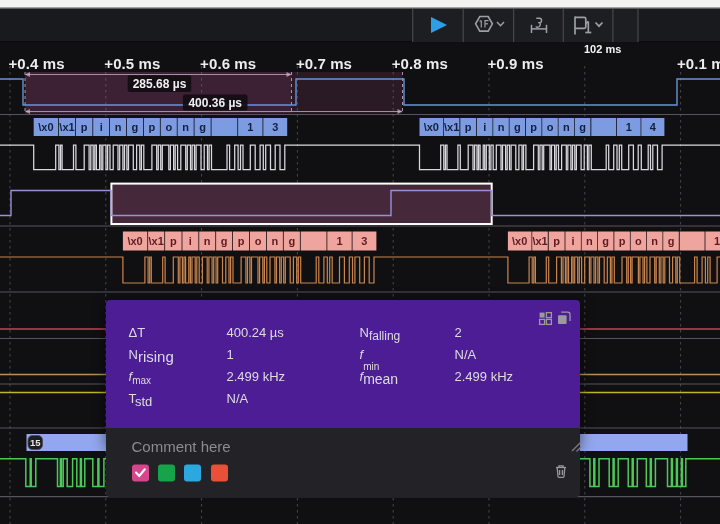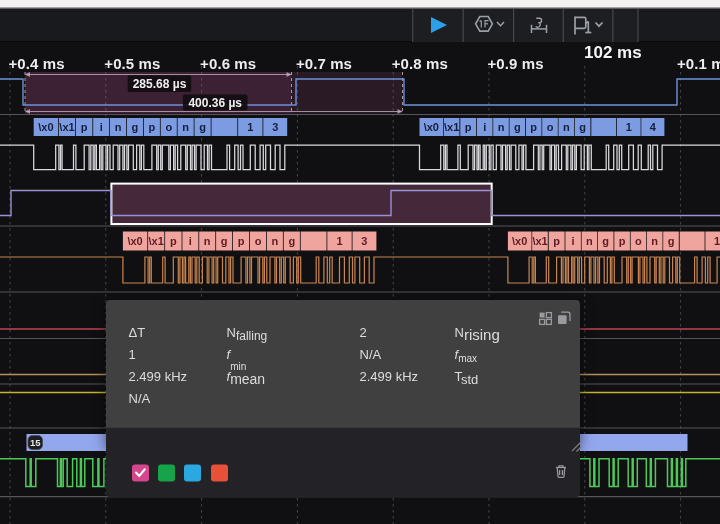--- a/index.html
+++ b/index.html
@@ -187,53 +187,55 @@
 <path d="M595.5,22.5 l3.5,3.7 l3.5,-3.7"></path>
 </g>
 </svg>
 <div class="tl" style="left:8.5px">+0.4 ms</div>
 <div class="tl" style="left:104.3px">+0.5 ms</div>
 <div class="tl" style="left:200.1px">+0.6 ms</div>
 <div class="tl" style="left:295.9px">+0.7 ms</div>
 <div class="tl" style="left:391.7px">+0.8 ms</div>
 <div class="tl" style="left:487.5px">+0.9 ms</div>
 <div class="tl" style="left:677px;white-space:nowrap">+0.1 ms</div>
-<div class="abs" style="left:584px;top:43px;font-size:17px;font-weight:bold;color:#f5f5f5">102 ms</div>
+<div class="abs" style="left:584px;top:43px;font-size:11px;font-weight:bold;color:#f5f5f5">102 ms</div>
 
-<div class="abs" style="left:105.5px;top:300px;width:474.5px;height:147px;background:#404040;border-radius:4px;box-shadow:0 3px 14px rgba(0,0,0,0.55)">
+<div class="abs" style="left:105.5px;top:300px;width:474.5px;height:147px;background:#4c1d95;border-radius:4px;box-shadow:0 3px 14px rgba(0,0,0,0.55)">
   <div class="abs" style="left:0;top:127px;width:474.5px;height:70px;background:#232327;border-top:1px solid #39393d;border-radius:0 0 4px 4px"></div>
   <svg class="abs" style="left:430px;top:9px" width="38" height="18" viewBox="0 0 38 18">
     <g fill="none" stroke="#9b9b9f" stroke-width="1.3">
     <rect x="3.6" y="3.6" width="5" height="5" fill="#9b9b9f" stroke="none"></rect>
     <rect x="10.4" y="3.6" width="5" height="5"></rect>
           <rect x="3.6" y="10.4" width="5" height="5"></rect>
           <rect x="10.4" y="10.4" width="5" height="5"></rect>
     <path d="M25.2,3.2 h6.6 a2.2,2.2 0 0 1 2.2,2.2 v6.6"></path>
     <rect x="22" y="6.3" width="8.6" height="8.6" rx="1" fill="#9b9b9f" stroke="none"></rect>
     </g>
   </svg>
   <div class="abs" style="left:23px;top:24.5px;width:430px;font-size:13px;color:#dddddf;line-height:15px">
     <div style="display:grid;grid-template-columns:98px 133px 95px 104px;row-gap:7px">
       <div>ΔT</div>
+          <div>400.24 µs</div>
           <div>N<sub style="font-size:12px;line-height:0;vertical-align:baseline;position:relative;top:3px">falling</sub></div>
           <div>2</div>
       <div>N<sub style="font-size:15px;line-height:0;vertical-align:baseline;position:relative;top:3px">rising</sub></div>
           <div>1</div>
           <div><i>f</i><sub style="font-size:10px;line-height:0;vertical-align:baseline;position:relative;top:11px">min</sub></div>
           <div>N/A</div>
       <div><i>f</i><sub style="font-size:10px;line-height:0;vertical-align:baseline;position:relative;top:3px">max</sub></div>
           <div>2.499 kHz</div>
           <div><i>f</i><sub style="font-size:14px;line-height:0;vertical-align:baseline;position:relative;top:3px">mean</sub></div>
           <div>2.499 kHz</div>
       <div>T<sub style="font-size:13px;line-height:0;vertical-align:baseline;position:relative;top:3px">std</sub></div>
           <div>N/A</div>
           <div></div>
           <div></div>
     </div>
   </div>
+  <div class="abs" style="left:26px;top:137.5px;font-size:15px;color:#8c8c90">Comment here</div>
   <svg class="abs" style="left:464px;top:140px" width="12" height="12" viewBox="0 0 12 12">
     <g stroke="#7e7e82" stroke-width="1.2">
           <line x1="2" y1="11" x2="11" y2="2"></line>
           <line x1="6.5" y1="11.5" x2="11.5" y2="6.5"></line>
         </g>
   </svg>
   <svg class="abs" style="left:24px;top:163px" width="110" height="20" viewBox="0 0 110 20">
     <rect x="2" y="1.5" width="17" height="17" rx="3" fill="#d6468c"></rect>
     <path d="M6,9.5 l3.2,3.4 l5.6,-6.6" fill="none" stroke="#fff" stroke-width="2.1" stroke-linecap="round"></path>
     <rect x="28" y="1.5" width="17" height="17" rx="3" fill="#17a34a"></rect>

